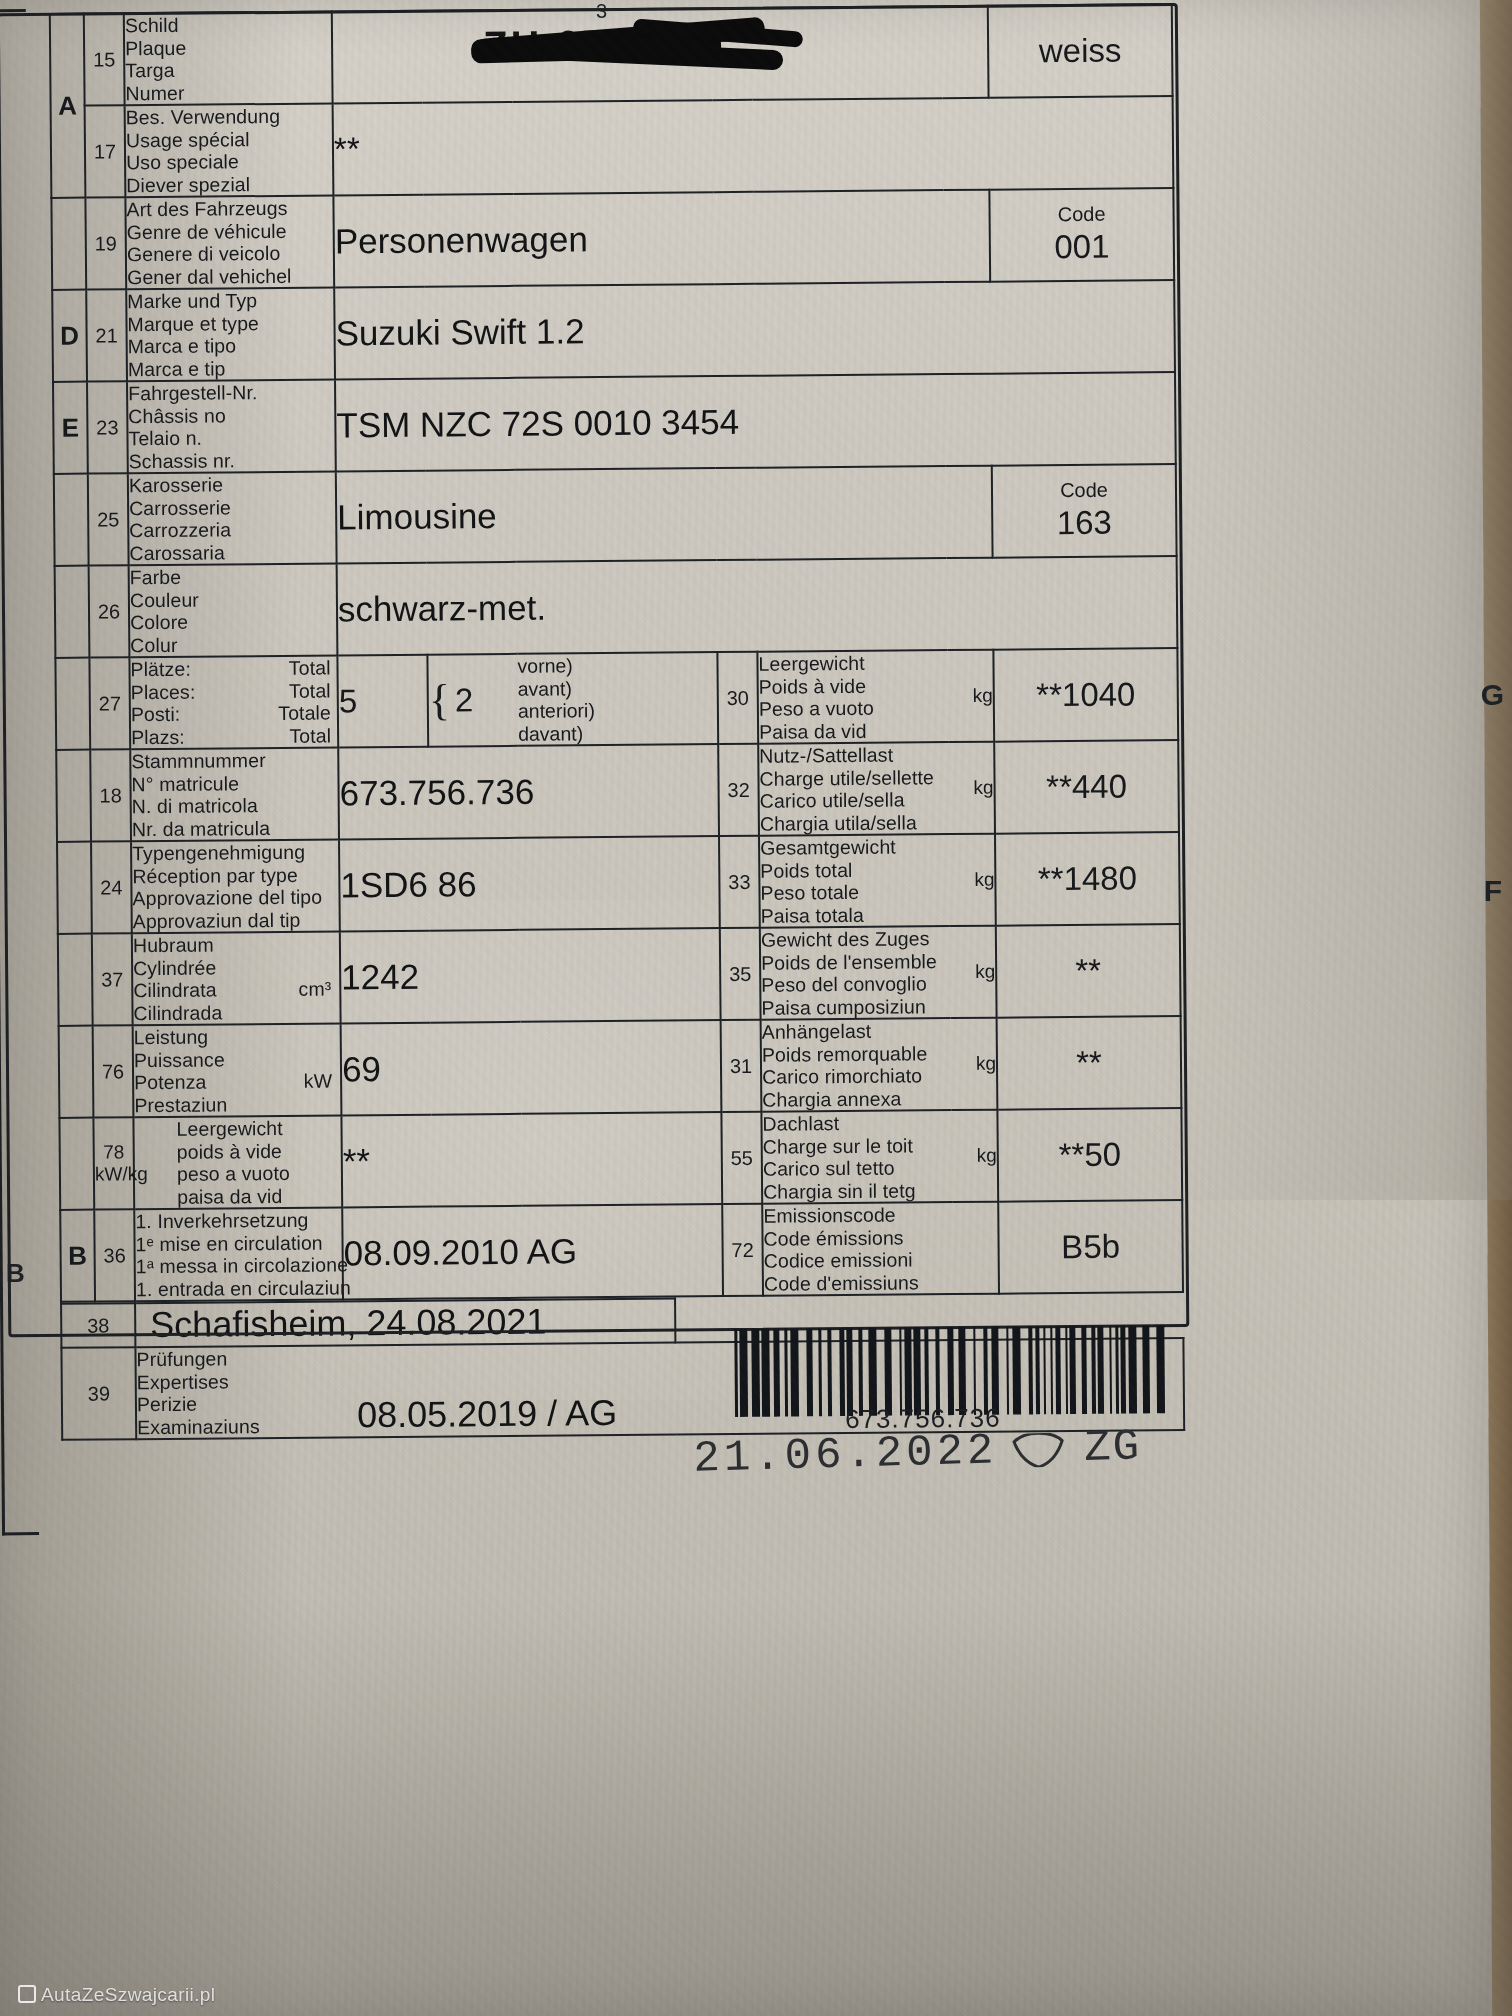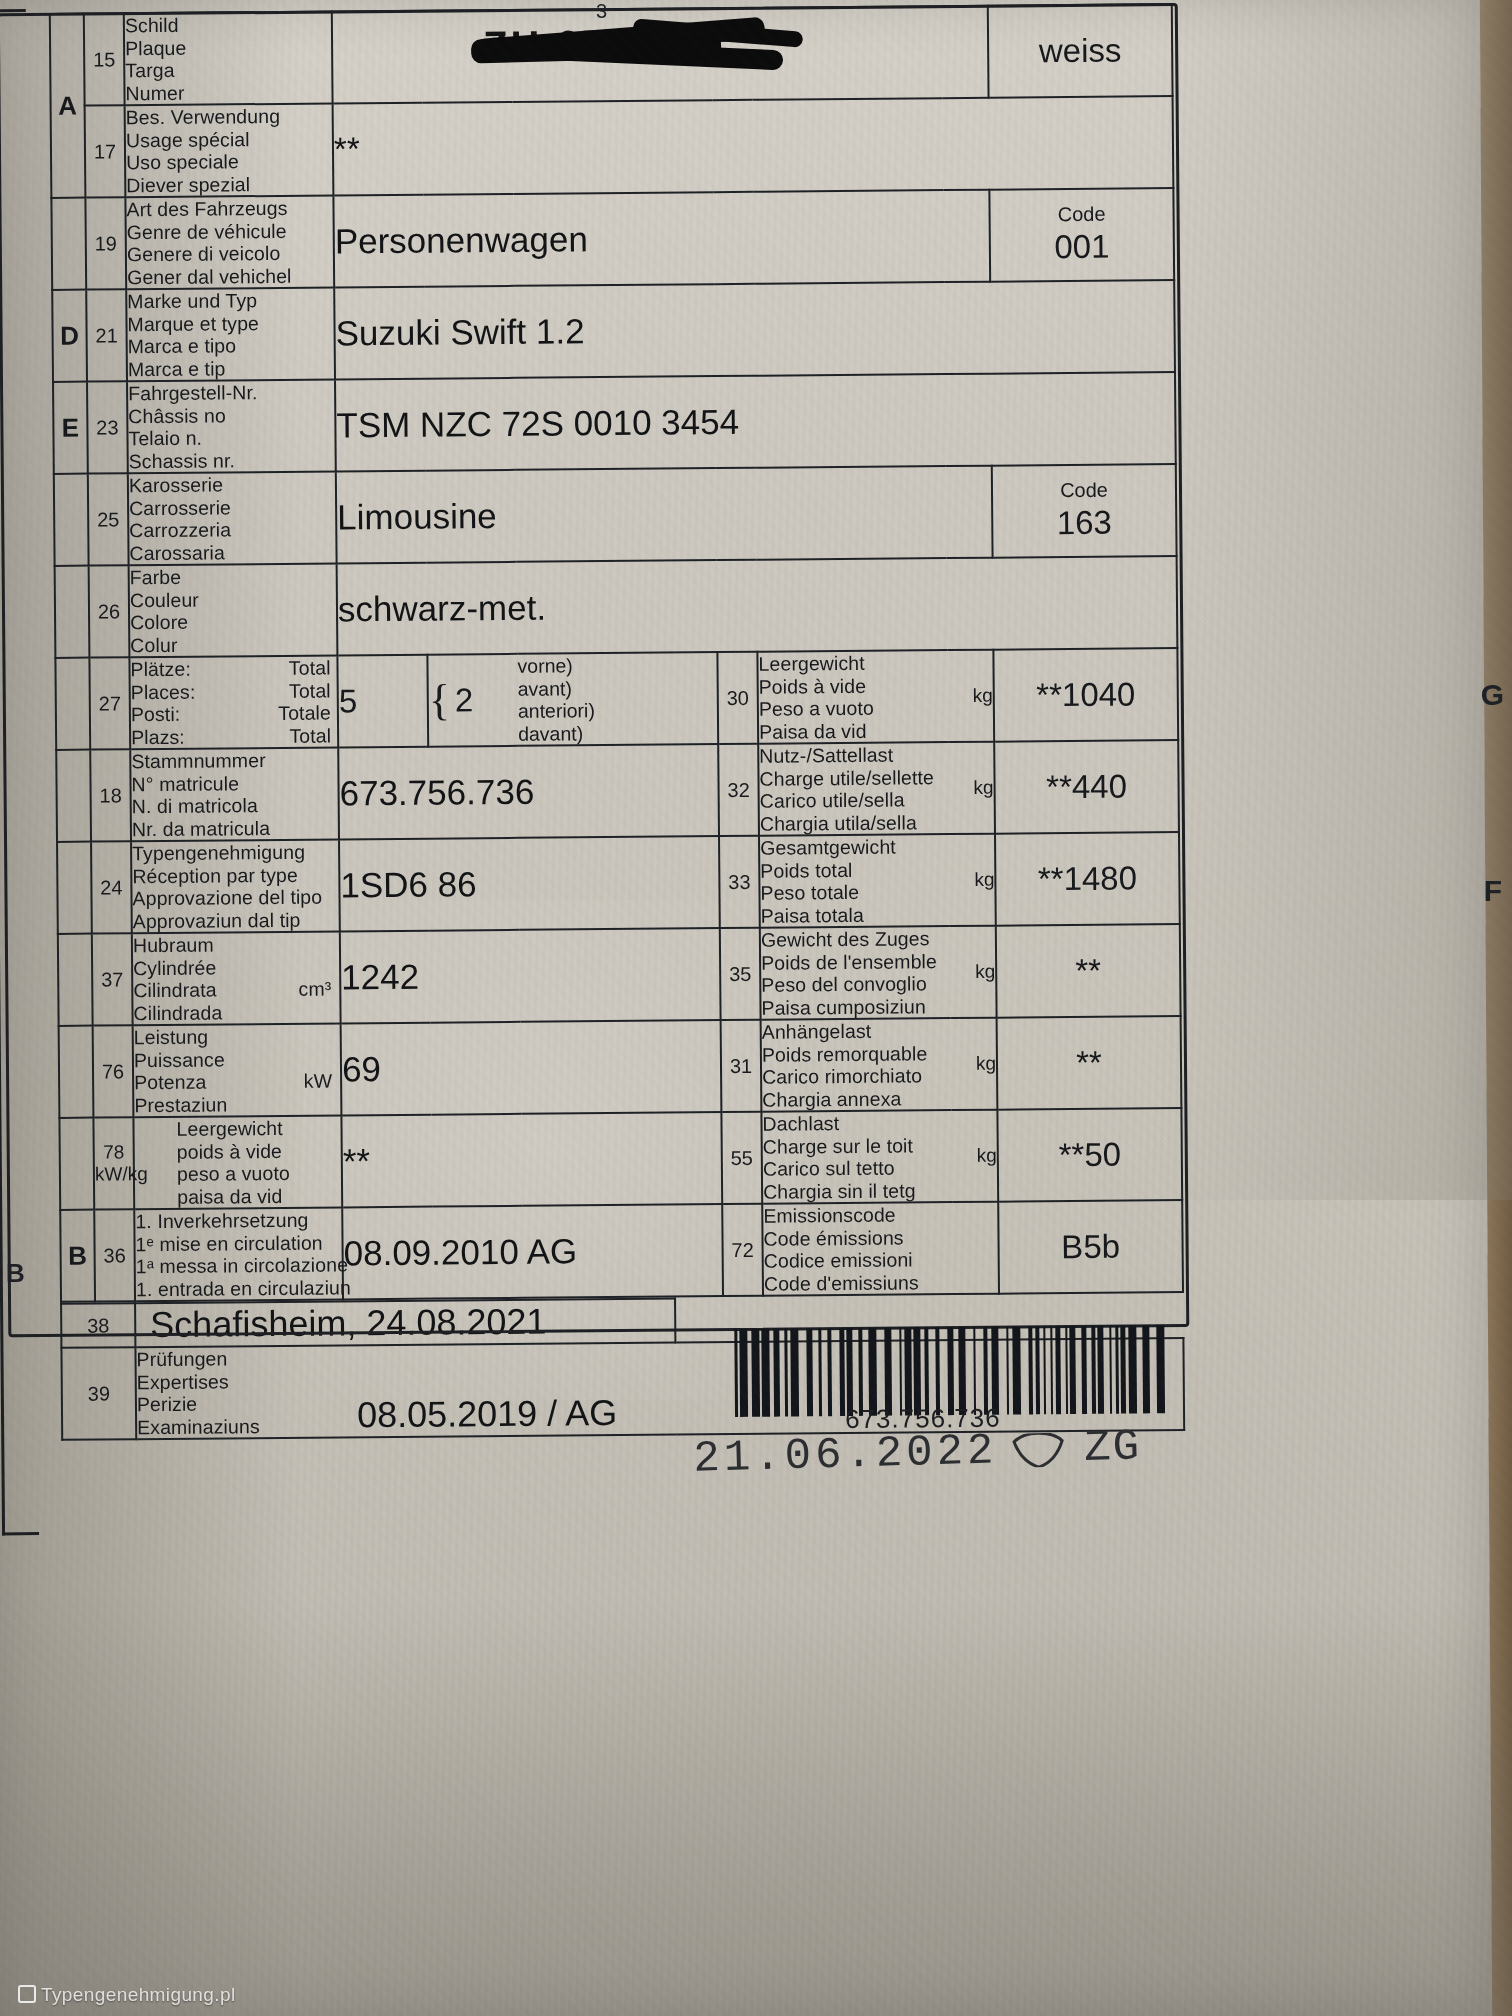--- a/index.html
+++ b/index.html
@@ -702,15 +702,15 @@
         <path d="M2 8 C8 2, 18 0, 26 0 C34 0, 44 2, 50 8 C46 20, 38 30, 26 34 C14 30, 6 20, 2 8 Z" fill="none" stroke="#2b2d31" stroke-width="3"></path>
       </svg>
       <span id="stamp-canton">ZG</span>
     </div>
   </div>
 
   <div class="shade" id="shade2"></div>
   <div id="grain"></div>
 
   <div id="watermark">
-    <span id="wm-icon"></span><span>Typengenehmigung.pl</span>
+    <span id="wm-icon"></span><span>AutaZeSzwajcarii.pl</span>
   </div>
 </div>
 
 </body></html>

